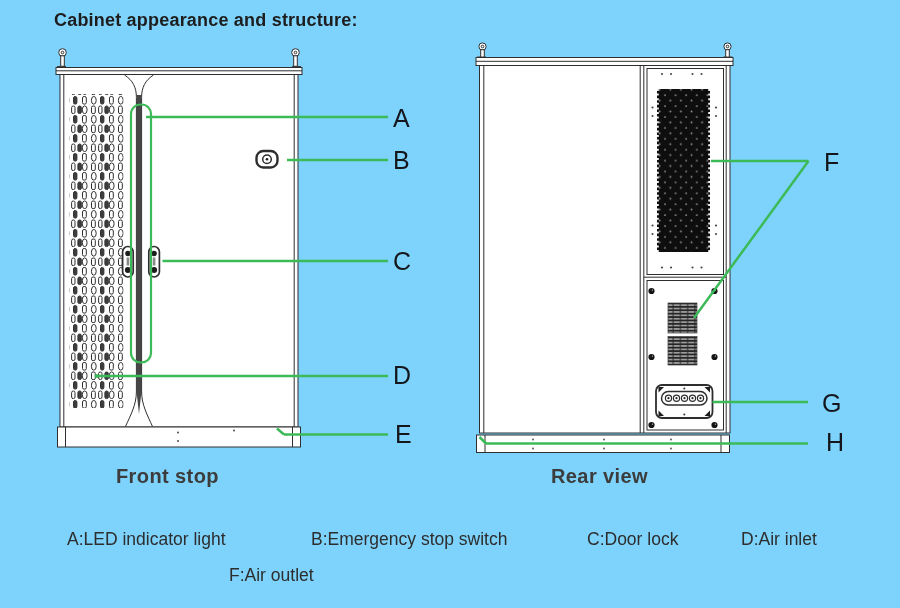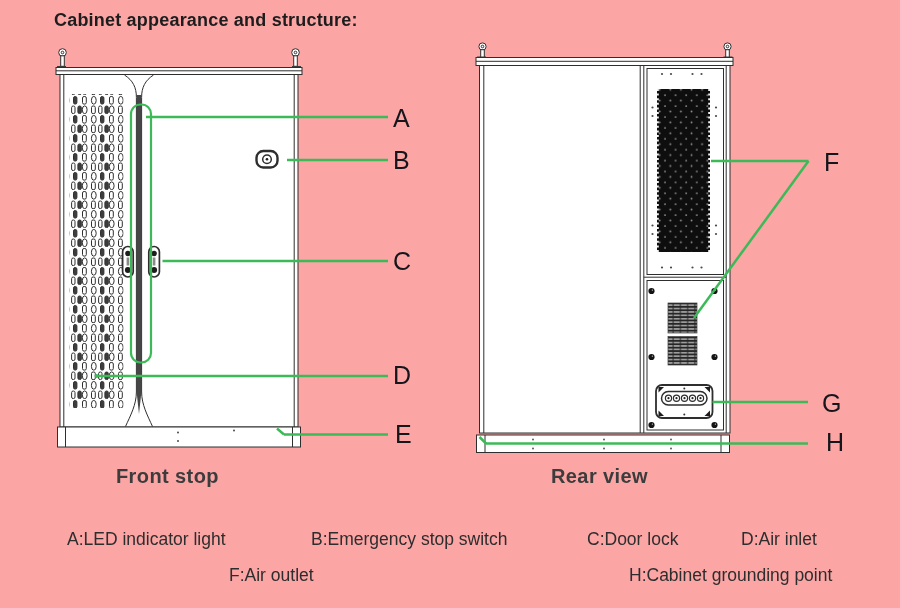--- a/index.html
+++ b/index.html
@@ -1,17 +1,17 @@
 <!DOCTYPE html>
 <html style="--callout-green: #3cba58; --line-art: #2e2e2e; --label-text: #14161c;"><head>
 <meta charset="utf-8">
 <style>
   html,body{margin:0;padding:0;background:#fff;}
   .canvas{
-    position:relative;width:900px;height:608px;background:#fca5a5;overflow:hidden;
+    position:relative;width:900px;height:608px;background:#7dd3fc;overflow:hidden;
     font-family:"Liberation Sans", sans-serif;
   }
   .title{
     position:absolute;left:54px;top:10px;margin:0;
     font-size:18px;font-weight:700;color:#1d1d1d;letter-spacing:.2px;
   }
   svg{position:absolute;left:0;top:0;}
   .ink{stroke:var(--line-art,#2e2e2e);fill:none;stroke-width:1;}
   .fillw{fill:#ffffff;}
   .dark{fill:#464646;stroke:none;}
@@ -267,15 +267,14 @@
   <div class="co co-h">H</div>
 
   <div class="view-caption cap-front">Front stop</div>
   <div class="view-caption cap-rear">Rear view</div>
 
   <div class="legend-item li-b">B:Emergency stop switch</div>
   <div class="legend-item li-a">A:LED indicator light</div>
   <div class="legend-item li-c">C:Door lock</div>
   <div class="legend-item li-d">D:Air inlet</div>
   <div class="legend-item li-f">F:Air outlet</div>
-  <div class="legend-item li-h">H:Cabinet grounding point</div>
 
 </div>
 
 </body></html>

